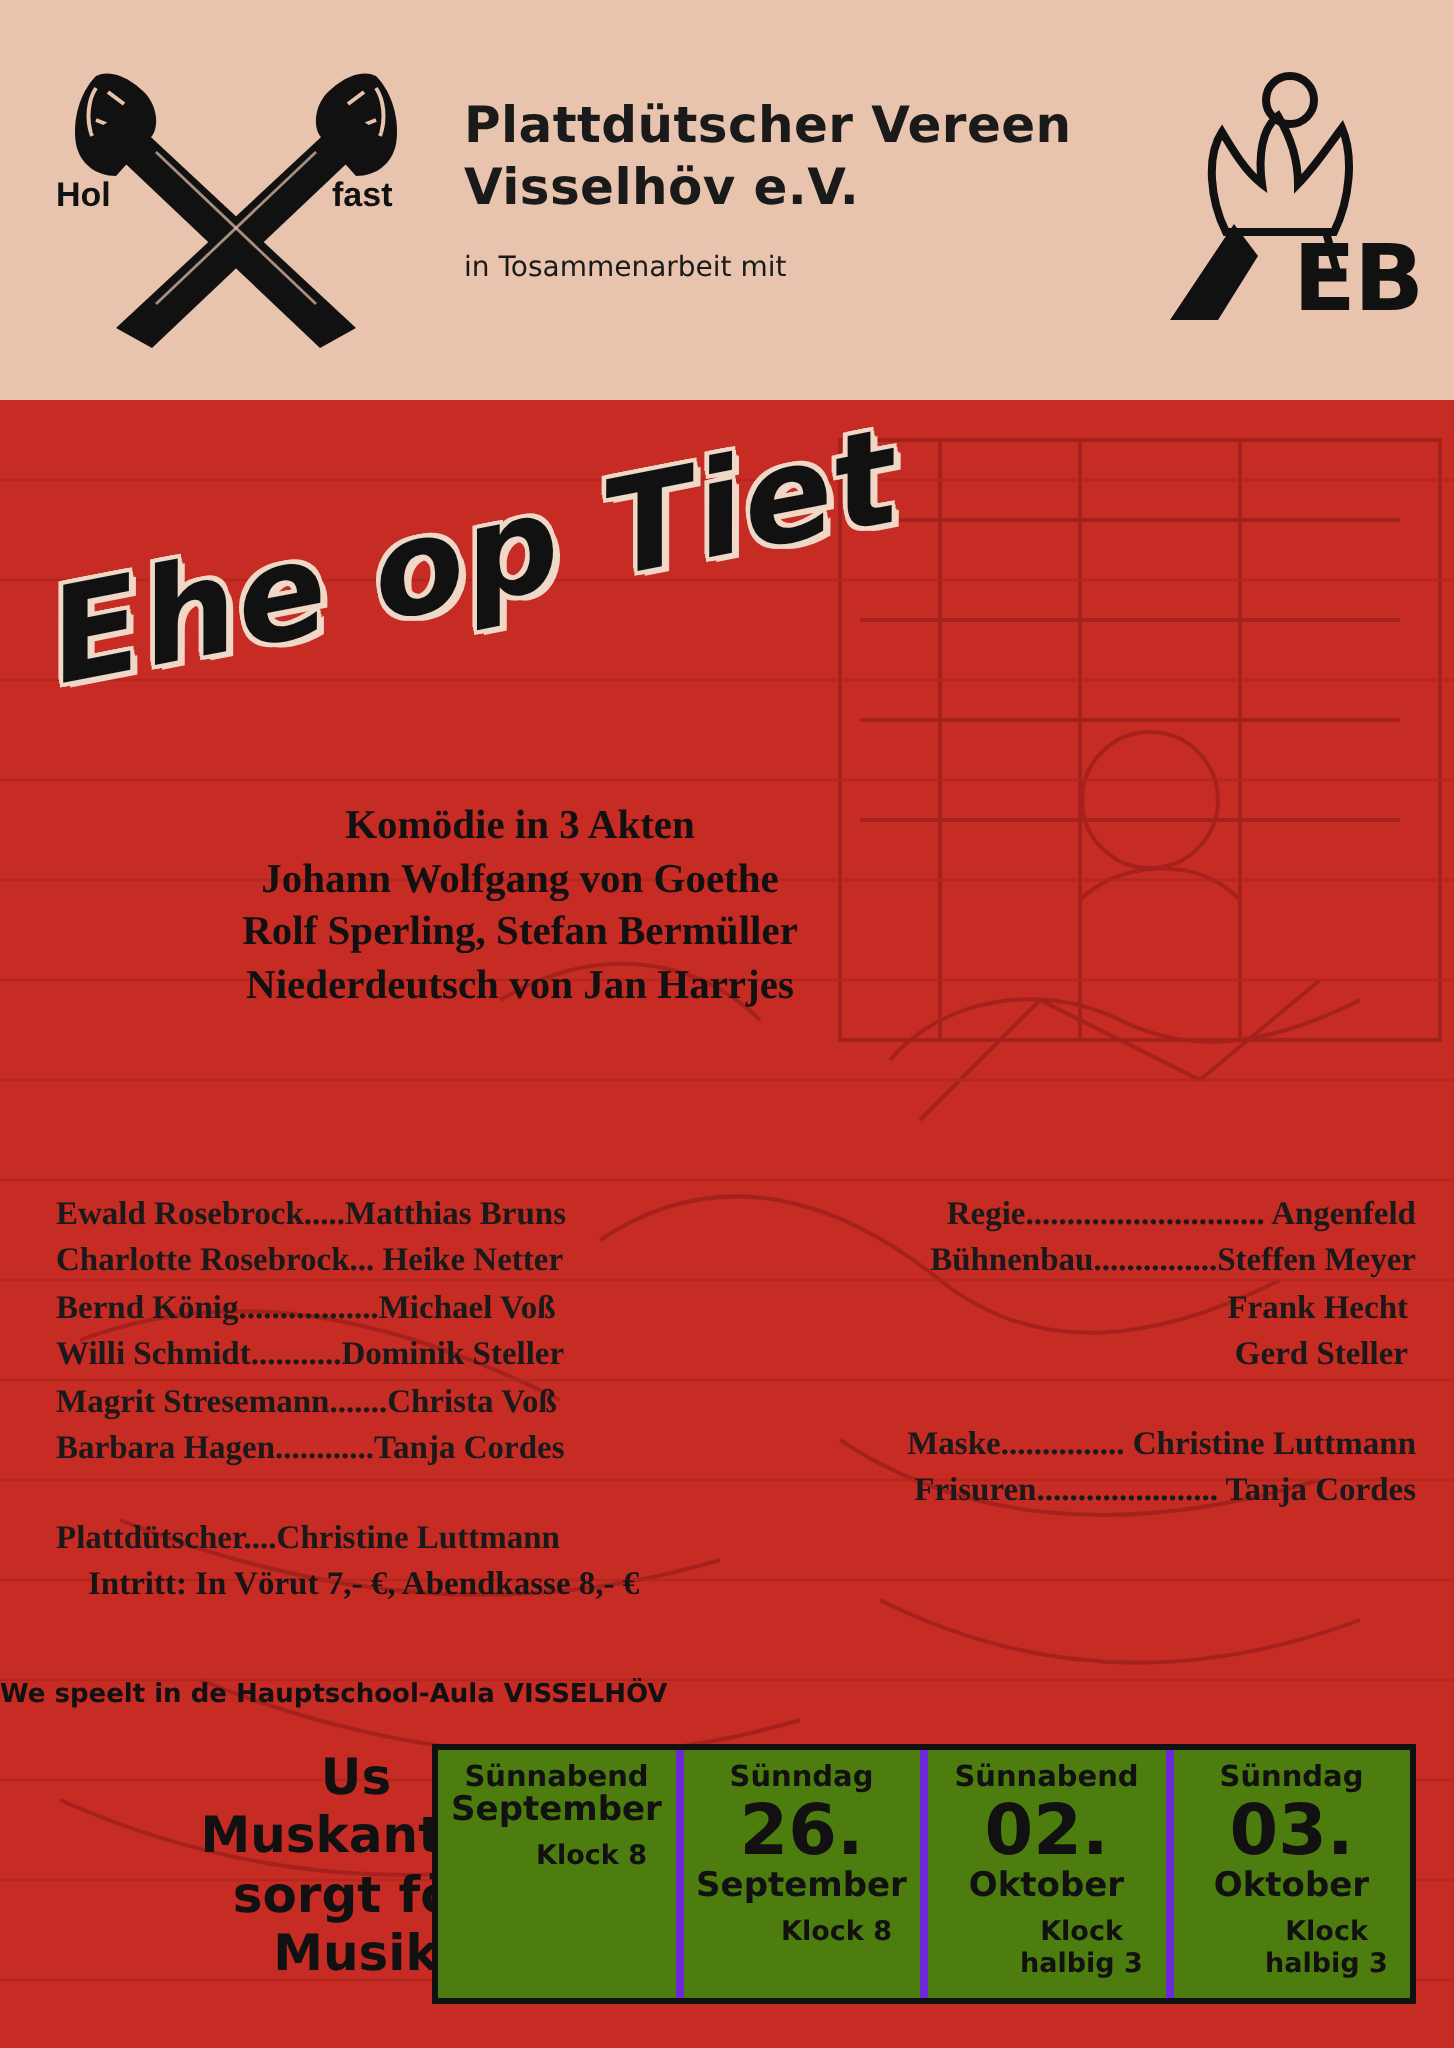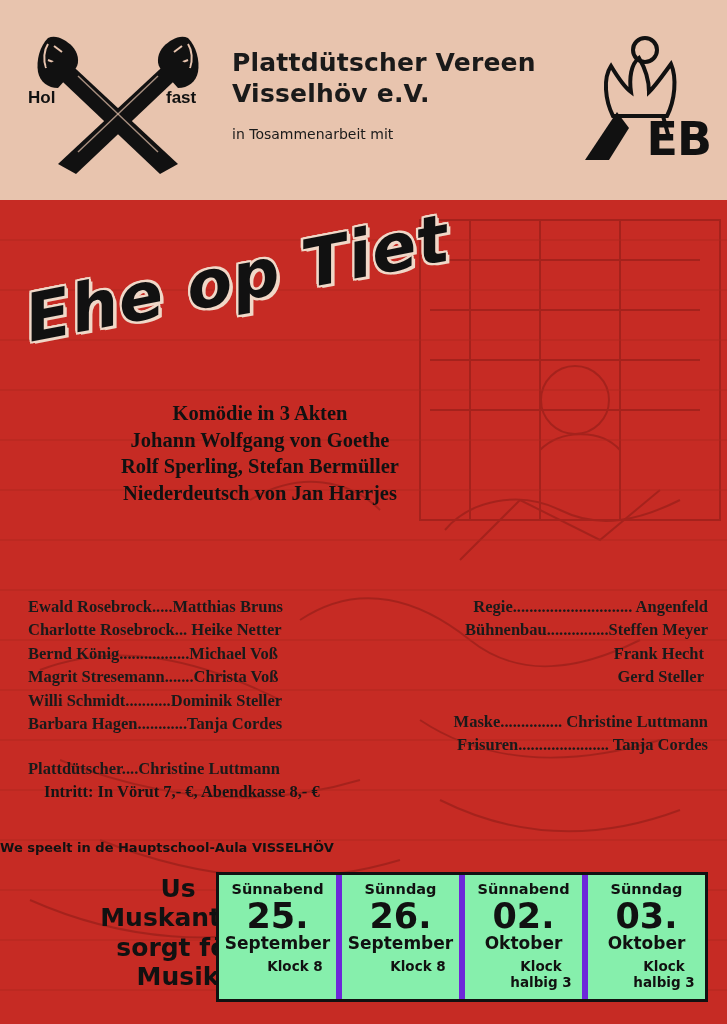--- a/index.html
+++ b/index.html
@@ -201,33 +201,33 @@
     margin-left: 48px;
   }
 
   
   .dates {
     position: absolute;
     left: 216px;
     top: 672px;
     width: 492px;
     height: 130px;
-    background: #86efac;
+    background: #4d7c0f;
     border: 3px solid #111;
     box-sizing: border-box;
     display: flex;
   }
   .date-cell {
     flex: 1 1 0;
     position: relative;
     text-align: center;
     padding-top: 6px;
     box-sizing: border-box;
   }
-  .date-cell + .date-cell { border-left: 6px solid #6d28d9; }
+  .date-cell + .date-cell { border-left: 4px solid #6d28d9; }
   .date-weekday {
     font-family: "DejaVu Sans", sans-serif;
     font-weight: bold;
     font-size: 14.5px;
     color: #111;
   }
   .date-day {
     font-family: "DejaVu Sans", sans-serif;
     font-weight: bold;
     font-size: 35px;
@@ -338,22 +338,22 @@
       <div>Rolf Sperling, Stefan Bermüller</div>
       <div>Niederdeutsch von Jan Harrjes</div>
     </div>
 
     <div class="cast">
       <div class="cast-cols">
         <div class="cast-left">
           <div class="cast-row">Ewald Rosebrock.....Matthias Bruns</div>
           <div class="cast-row">Charlotte Rosebrock... Heike Netter</div>
           <div class="cast-row">Bernd König.................Michael Voß</div>
+          <div class="cast-row">Willi Schmidt...........Dominik Steller</div>
           <div class="cast-row">Magrit Stresemann.......Christa Voß</div>
-          <div class="cast-row">Willi Schmidt...........Dominik Steller</div>
           <div class="cast-row">Barbara Hagen............Tanja Cordes</div>
           <div class="cast-spacer"></div>
           <div class="cast-row">Plattdütscher....Christine Luttmann</div>
         </div>
         <div class="cast-right">
           <div class="cast-row">Regie............................. Angenfeld</div>
           <div class="cast-row">Bühnenbau...............Steffen Meyer</div>
           <div class="cast-row ralign">Frank Hecht</div>
           <div class="cast-row ralign">Gerd Steller</div>
           <div class="cast-spacer"></div>
@@ -367,21 +367,20 @@
       <div>Intritt: In Vörut 7,- €, Abendkasse 8,- €</div>
     </div>
 
     <div class="venue">We speelt in de Hauptschool-Aula VISSELHÖV</div>
 
     <div class="music">Us Muskanten sorgt för Musik</div>
 
     <div class="dates">
       <div class="date-cell">
         <div class="date-weekday">Sünnabend</div>
-        <div class="date-day">25.</div>
         <div class="date-month">September</div>
         <div class="date-time">Klock 8</div>
       </div>
       <div class="date-cell">
         <div class="date-weekday">Sünndag</div>
         <div class="date-day">26.</div>
         <div class="date-month">September</div>
         <div class="date-time">Klock 8</div>
       </div>
       <div class="date-cell">

